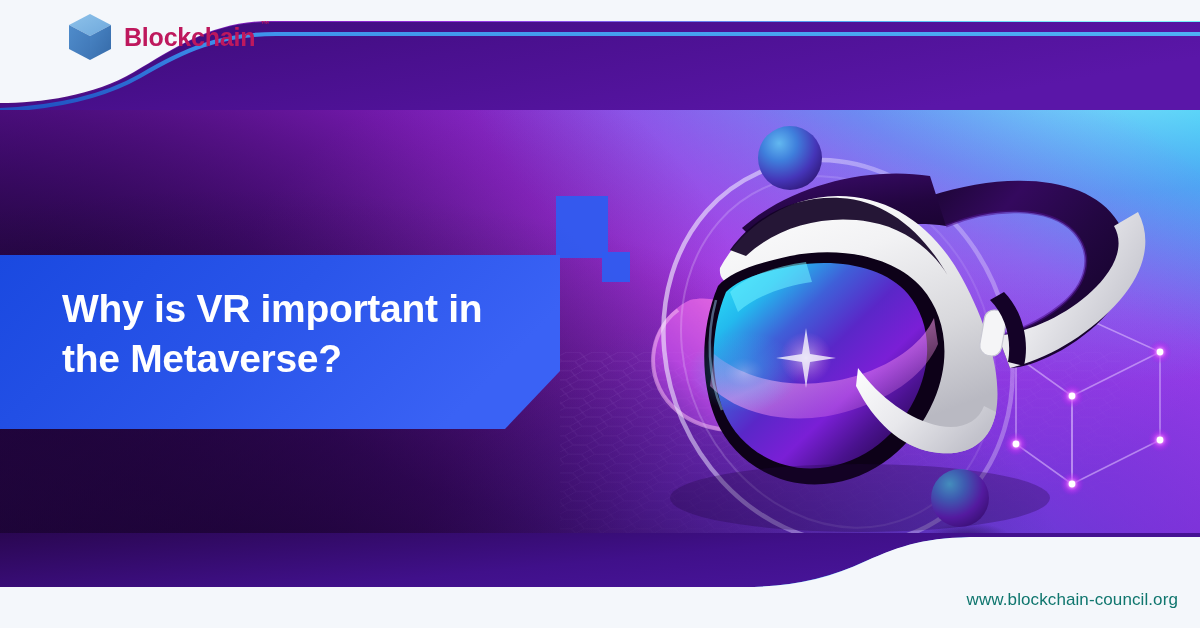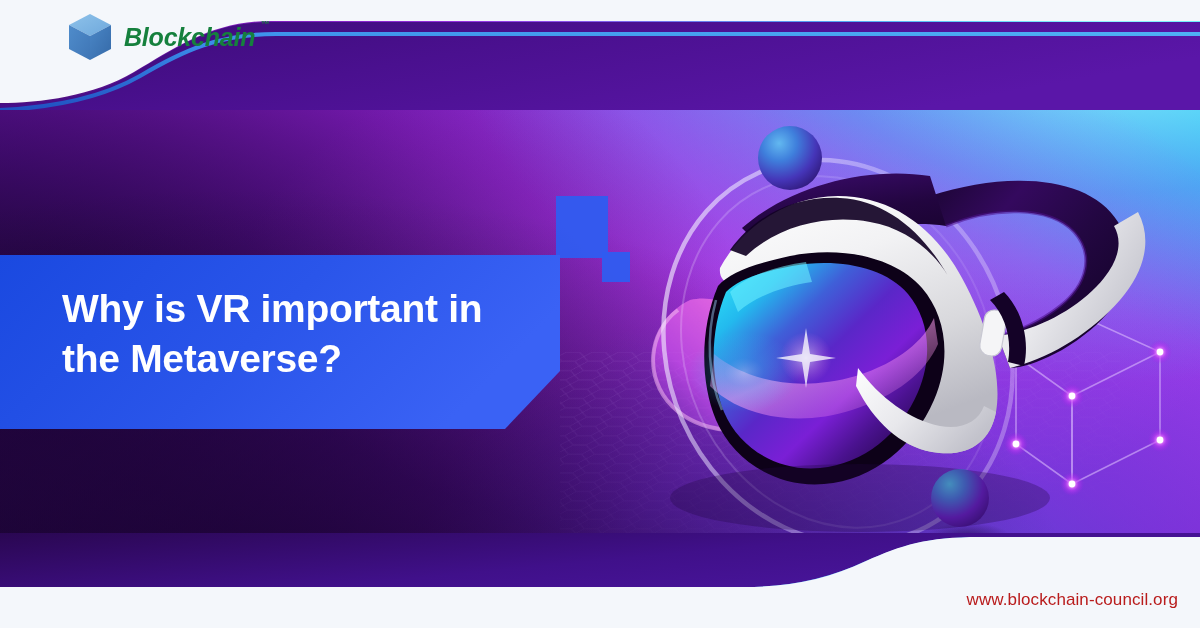--- a/index.html
+++ b/index.html
@@ -52,27 +52,26 @@
     left: 67px;
     top: 12px;
     display: flex;
     align-items: center;
     gap: 11px;
     z-index: 40;
   }
   .logo-cube { width: 46px; height: 50px; display:block; }
   .logo-text {
     position: relative;
-    color: #15803d;
+    color: #be185d;
     font-size: 25px;
     font-weight: 700;
     line-height: 1.05;
     letter-spacing: -0.2px;
     white-space: nowrap;
-    font-style: italic;
   }
   .logo-line { display:block; }
   .logo-tm {
     position: absolute;
     top: -4px;
     right: -14px;
     font-size: 9px;
     font-weight: 700;
     letter-spacing: 0;
   }
@@ -103,21 +102,21 @@
     font-weight: 700;
     line-height: 1.28;
     letter-spacing: -0.3px;
   }
 
   
   .footer-url {
     position: absolute;
     right: 22px;
     bottom: 18px;
-    color: #b91c1c;
+    color: #0f766e;
     font-size: 17px;
     font-weight: 500;
     letter-spacing: 0.1px;
     z-index: 40;
     white-space: nowrap;
   }
 </style>
 </head>
 <body>
 

